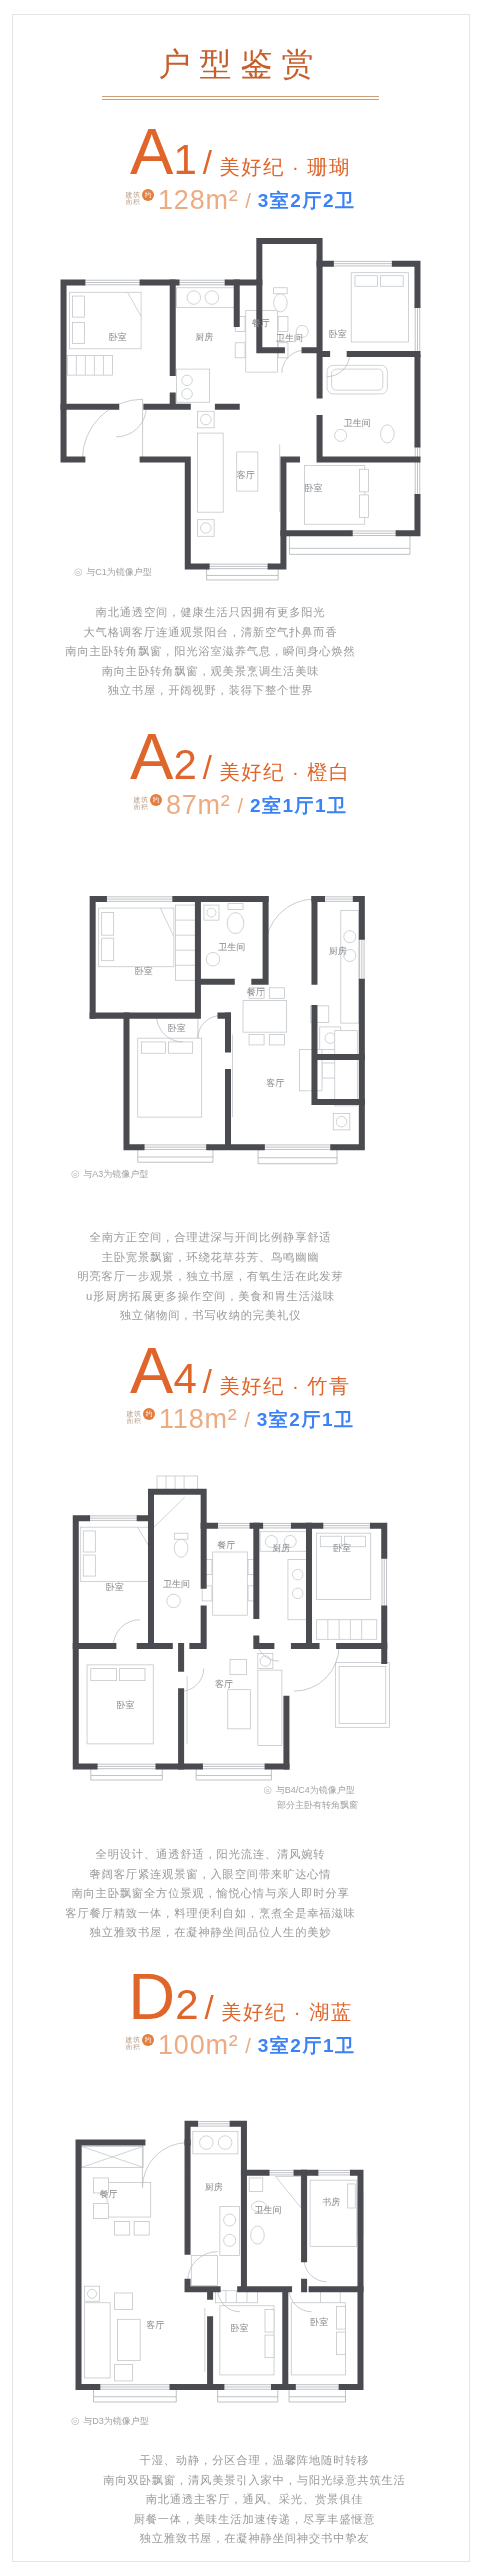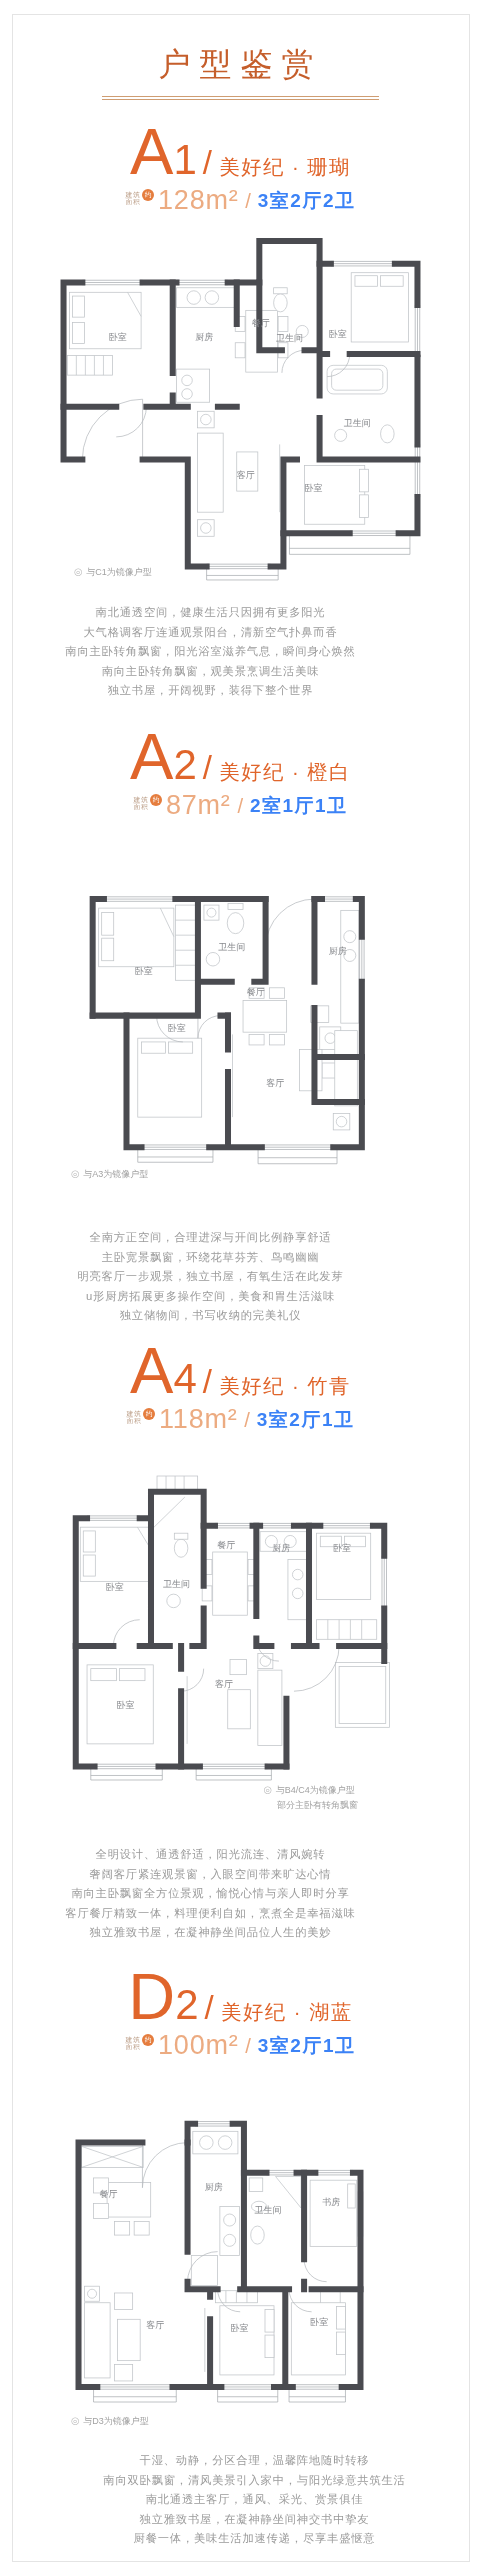--- a/index.html
+++ b/index.html
@@ -435,18 +435,18 @@
   </div>
 
   <div class="note" style="top:2413px;left:71px;">
     <span class="micon">◎</span><span>与D3为镜像户型</span>
   </div>
 
   <div class="desc" style="top:2451px;padding-left:44px;">
     <div>干湿、动静，分区合理，温馨阵地随时转移</div>
     <div>南向双卧飘窗，清风美景引入家中，与阳光绿意共筑生活</div>
     <div>南北通透主客厅，通风、采光、赏景俱佳</div>
+    <div>厨餐一体，美味生活加速传递，尽享丰盛惬意</div>
     <div>独立雅致书屋，在凝神静坐间神交书中挚友</div>
-    <div>厨餐一体，美味生活加速传递，尽享丰盛惬意</div>
   </div>
 
 </div>
 
 
 </body></html>

